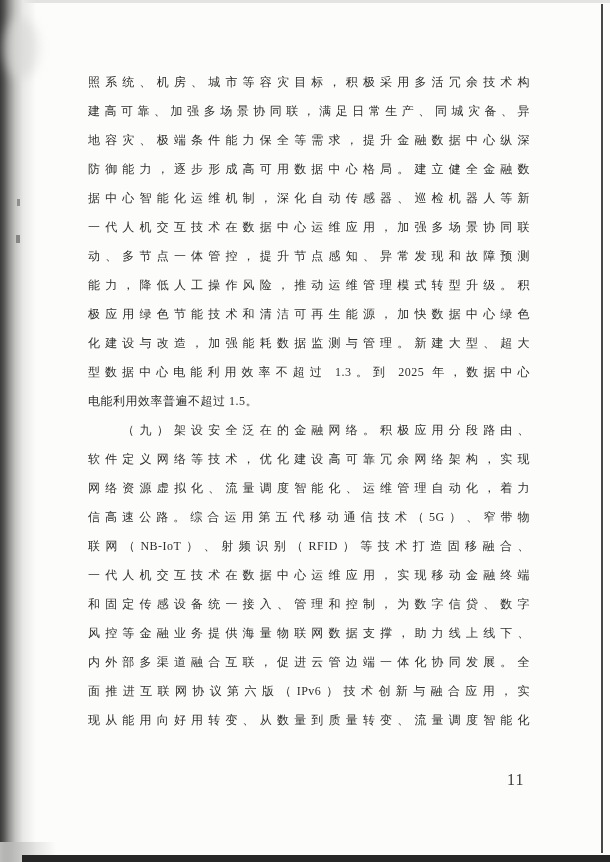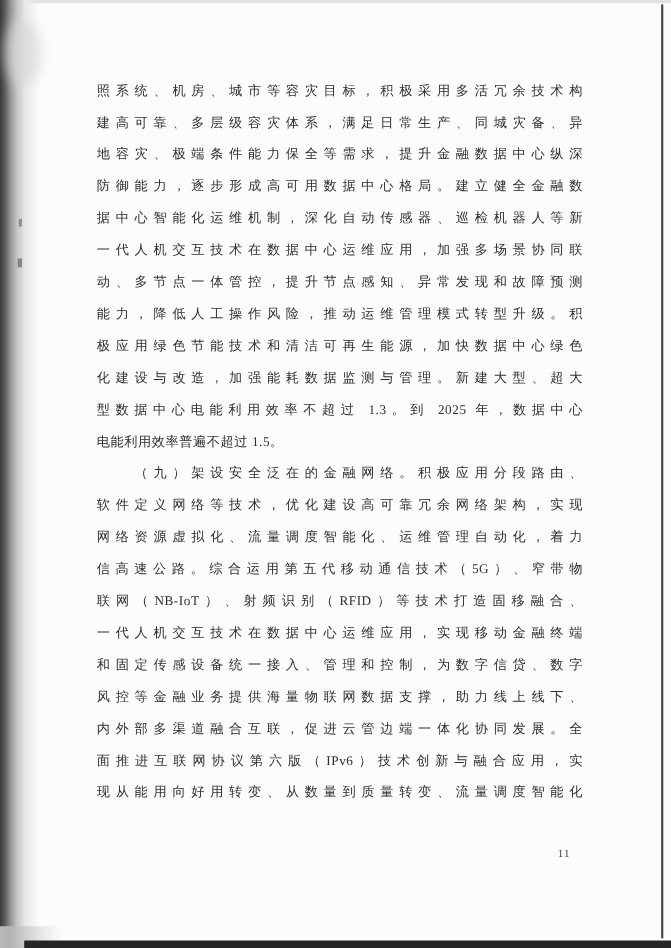--- a/index.html
+++ b/index.html
@@ -66,42 +66,42 @@
     text-align-last: justify;
     overflow: hidden;
   }
   .line.para-end {
     text-align-last: left;
   }
   .page-number {
     position: absolute;
     left: 507px;
     top: 771px;
-    font-size: 10px;
+    font-size: 16px;
     color: #3d3d3d;
     letter-spacing: 1px;
   }
 </style>
 </head>
 <body>
 
 <div class="page">
 
   <div class="edge-top"></div>
   <div class="edge-left"></div>
   <div class="edge-left-blob"></div>
   <div class="edge-right-line"></div>
   <div class="edge-bottom-left"></div>
   <div class="edge-bottom"></div>
   <div class="speck s1"></div>
   <div class="speck s2"></div>
 
   <div class="text-block">
     <div class="line">照系统、机房、城市等容灾目标，积极采用多活冗余技术构</div>
-    <div class="line">建高可靠、多层级容灾体系，满足日常生产、同城灾备、异</div>
+    <div class="line">建高可靠、加强多场景协同联，满足日常生产、同城灾备、异</div>
     <div class="line">地容灾、极端条件能力保全等需求，提升金融数据中心纵深</div>
     <div class="line">防御能力，逐步形成高可用数据中心格局。建立健全金融数</div>
     <div class="line">据中心智能化运维机制，深化自动传感器、巡检机器人等新</div>
     <div class="line">一代人机交互技术在数据中心运维应用，加强多场景协同联</div>
     <div class="line">动、多节点一体管控，提升节点感知、异常发现和故障预测</div>
     <div class="line">能力，降低人工操作风险，推动运维管理模式转型升级。积</div>
     <div class="line">极应用绿色节能技术和清洁可再生能源，加快数据中心绿色</div>
     <div class="line">化建设与改造，加强能耗数据监测与管理。新建大型、超大</div>
     <div class="line">型数据中心电能利用效率不超过 1.3。到 2025 年，数据中心</div>
     <div class="line para-end">电能利用效率普遍不超过 1.5。</div>

